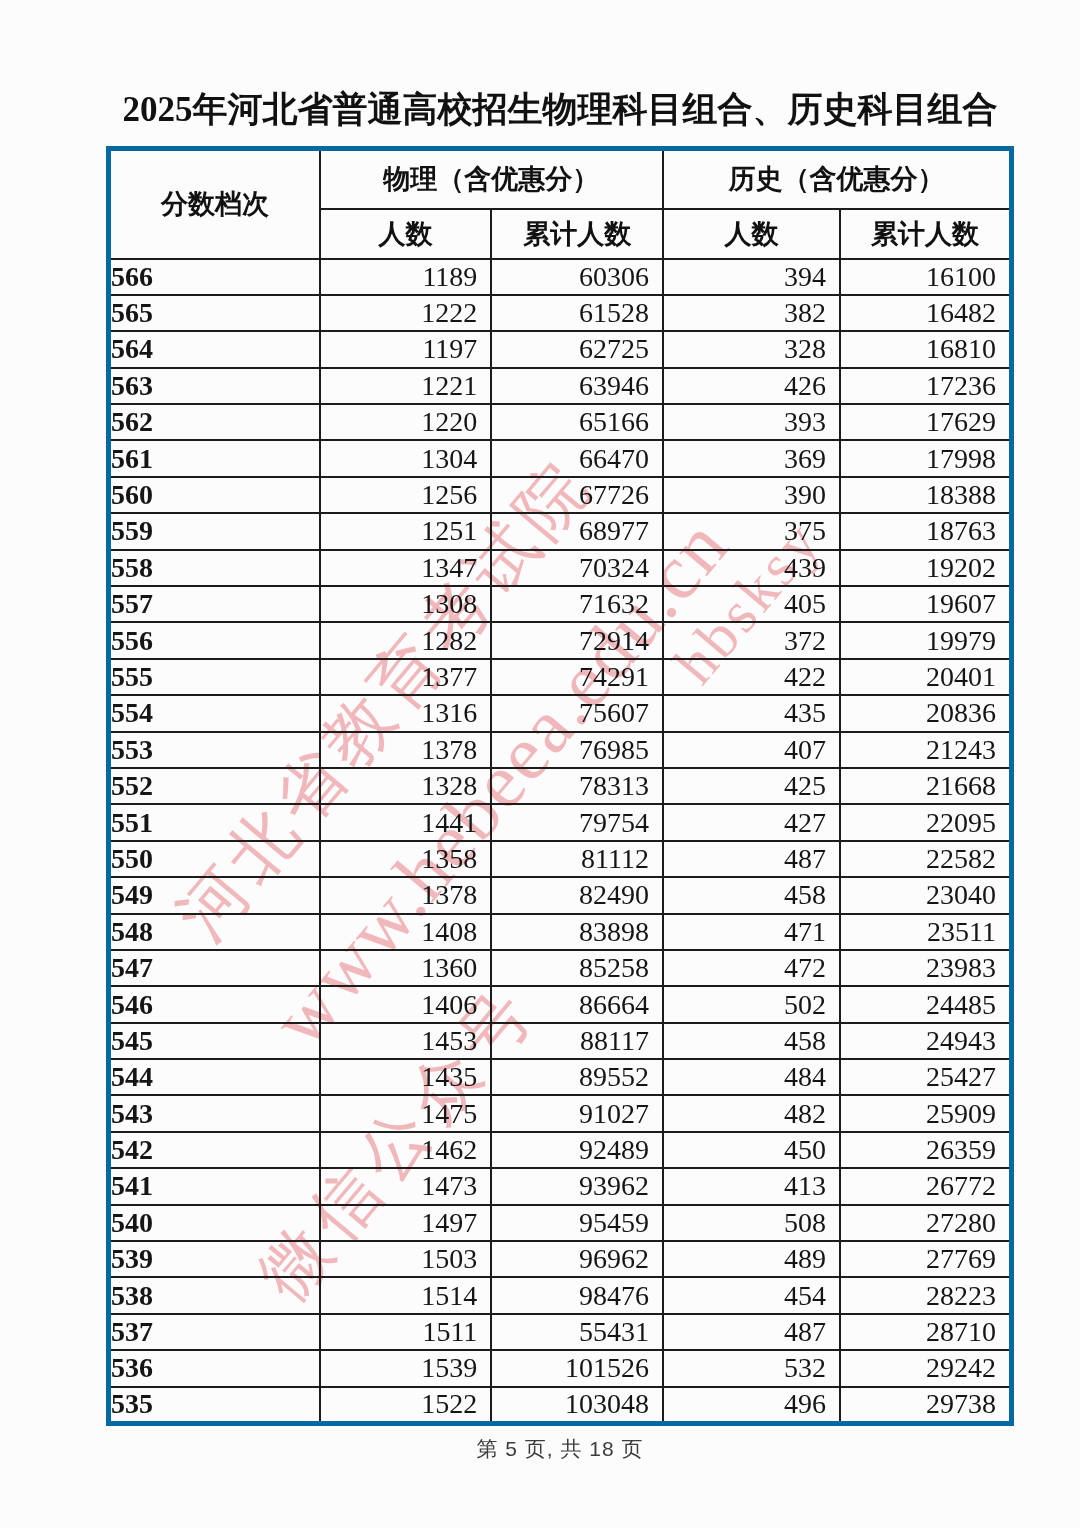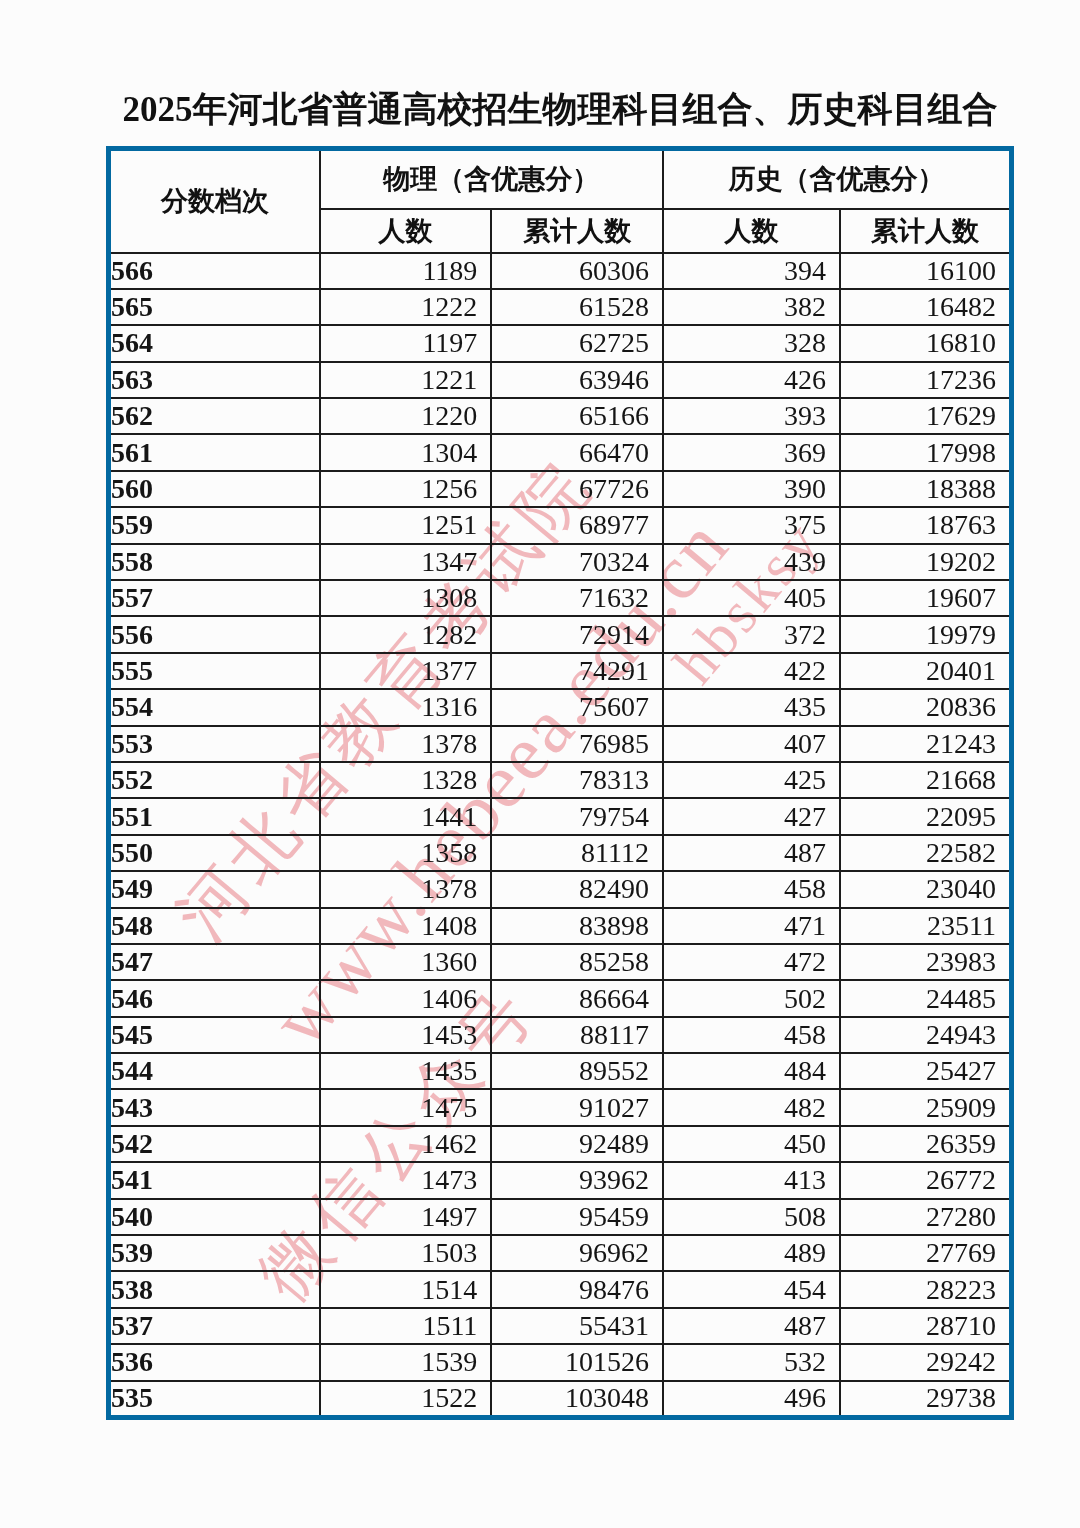--- a/index.html
+++ b/index.html
@@ -70,21 +70,21 @@
   col.c5 { width: 19.0%; }
 
   thead th {
     font-size: 27px;
     font-weight: bold;
     text-align: center;
     vertical-align: middle;
     color: #111;
   }
   tr.head-row-1 th { height: 60px; }
-  tr.head-row-2 th { height: 44px; }
+  tr.head-row-2 th { height: 50px; }
 
   tbody td {
     height: 36.4px;
     font-size: 28px;
     line-height: 1;
     vertical-align: middle;
     color: #151515;
   }
   tbody td.c-score { text-align: left; font-weight: bold; }
   tbody td.c-num   { text-align: right; padding-right: 13px; }
@@ -358,15 +358,16 @@
           <tr>
             <td class="c-score">535</td>
             <td class="c-num">1522</td>
             <td class="c-num">103048</td>
             <td class="c-num">496</td>
             <td class="c-num">29738</td>
           </tr>
         </tbody>
     </table>
 
+    <div class="page-footer">第 5 页, 共 18 页</div>
 
   </div>
 </div>
 
 </body></html>

